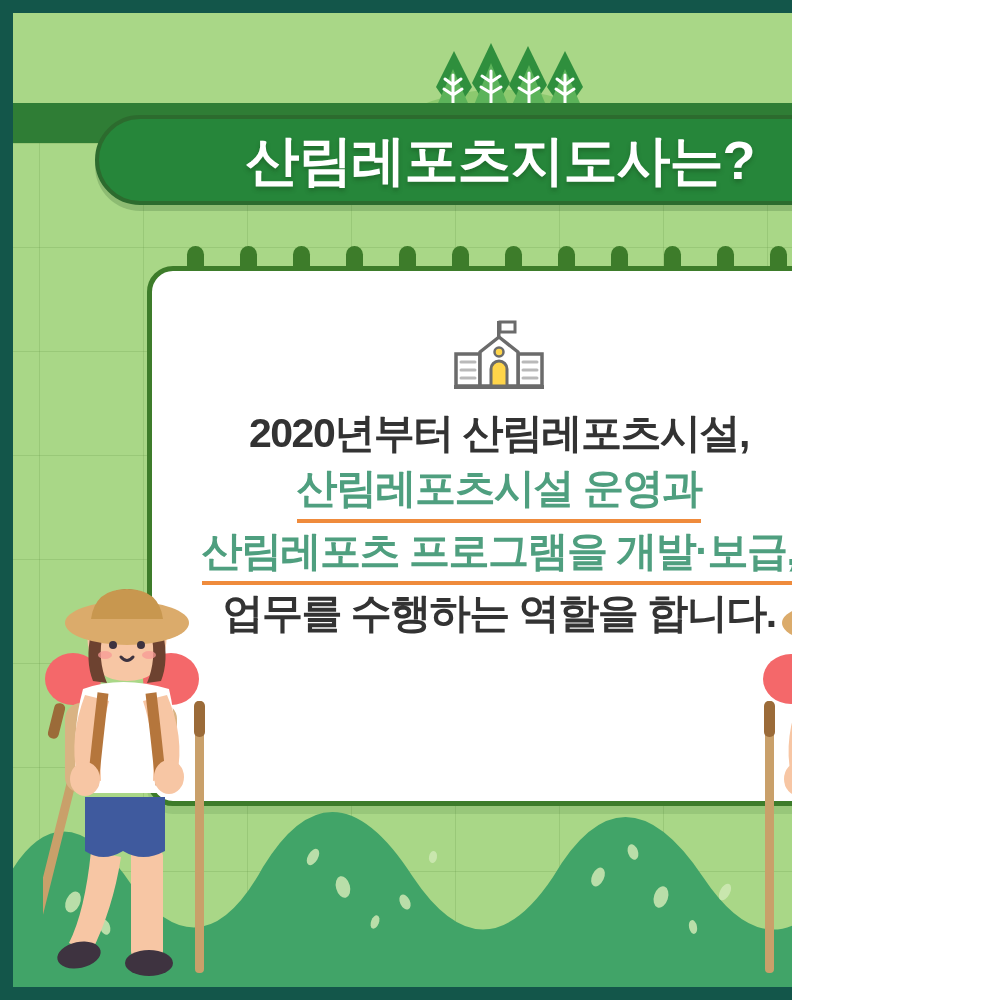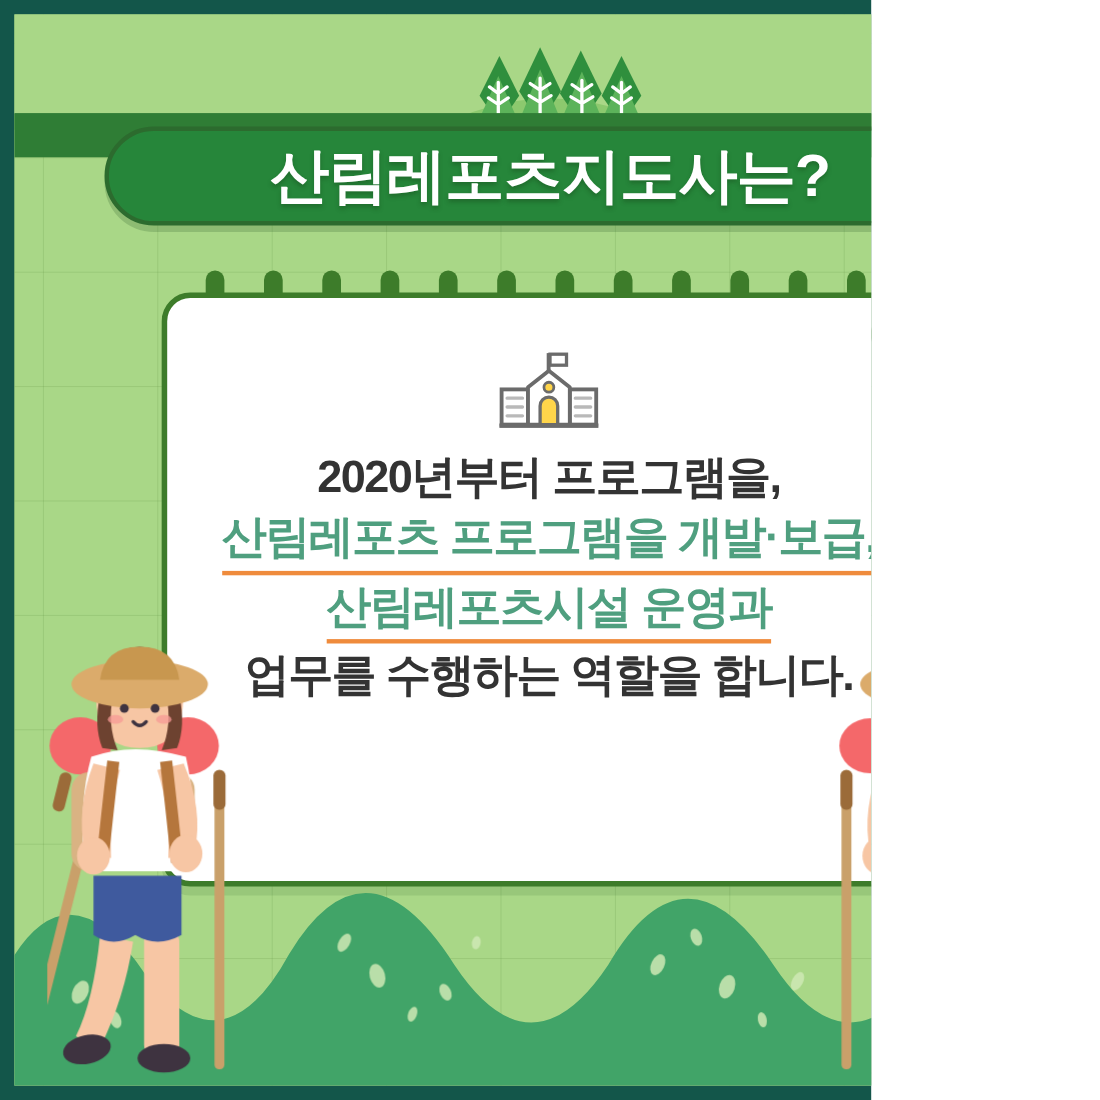--- a/index.html
+++ b/index.html
@@ -217,29 +217,29 @@
           <circle cx="48" cy="33" r="4.5" fill="#ffd54a" stroke="#6b6b6b" stroke-width="2.5"></circle>
 
           <path d="M40 67 V50 a8 8 0 0 1 16 0 V67 Z" fill="#ffd54a" stroke="#6b6b6b" stroke-width="3" stroke-linejoin="round"></path>
 
           <rect x="3" y="66" width="90" height="4" fill="#6b6b6b"></rect>
         </svg>
 
         <div class="body-text">
 
           <p class="tline">
-            <span class="seg-dark">2020년부터 프로그램을,</span>
+            <span class="seg-dark">2020년부터 산림레포츠시설,</span>
+          </p>
+
+          <p class="tline">
+            <span class="seg-green uline">산림레포츠시설 운영과</span>
           </p>
 
           <p class="tline">
             <span class="seg-green uline">산림레포츠 프로그램을 개발·보급,</span>
-          </p>
-
-          <p class="tline">
-            <span class="seg-green uline">산림레포츠시설 운영과</span>
           </p>
 
 
           <p class="tline">
             <span class="seg-dark">업무를 수행하는 역할을 합니다.</span>
           </p>
 
         </div>
       </div>
     </div>

